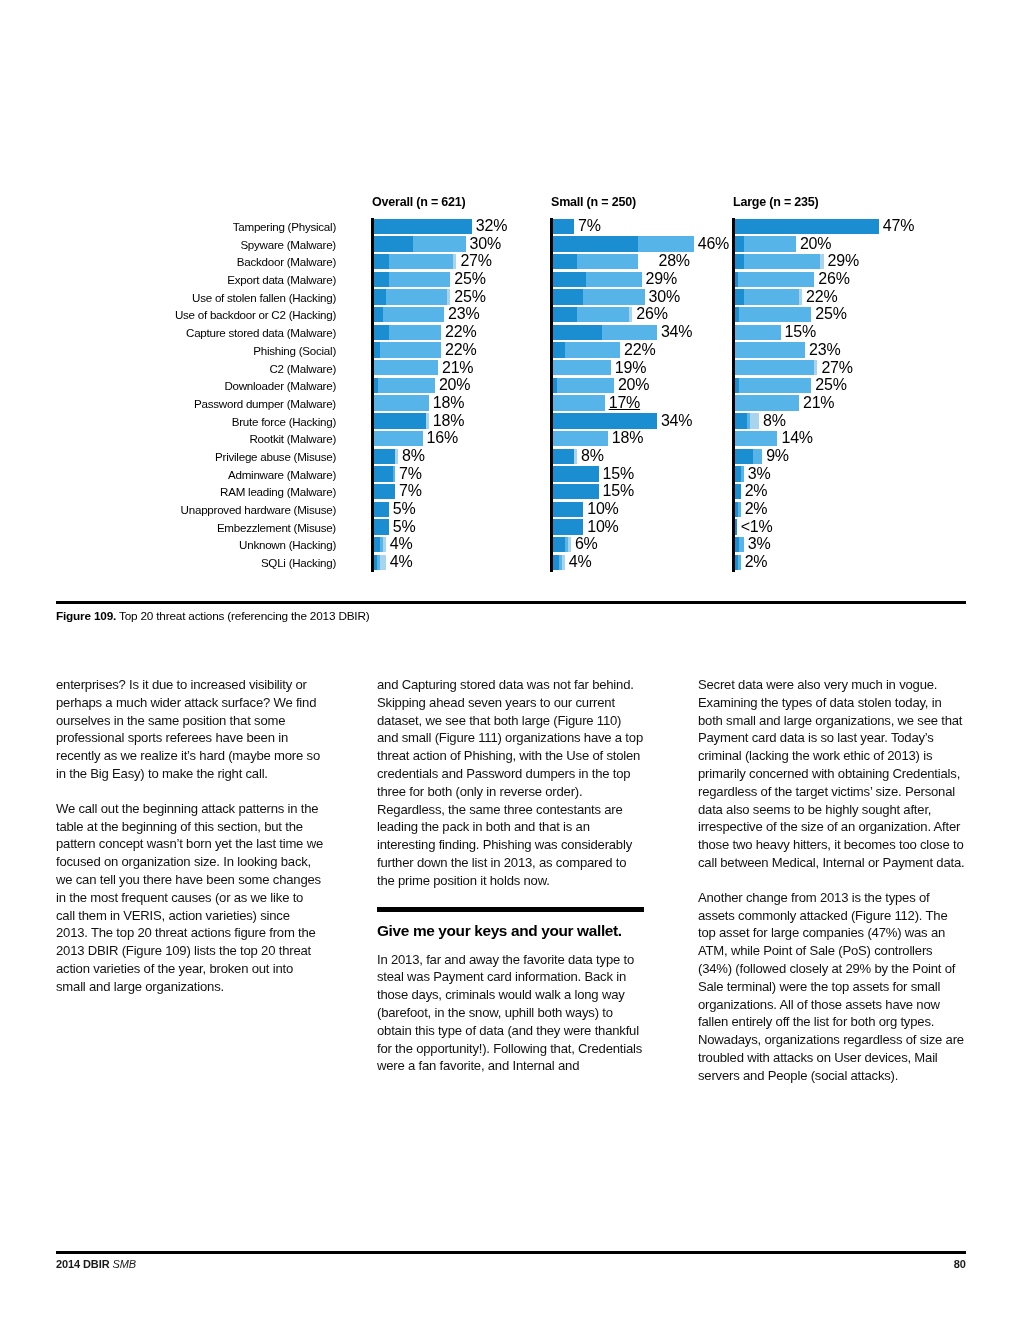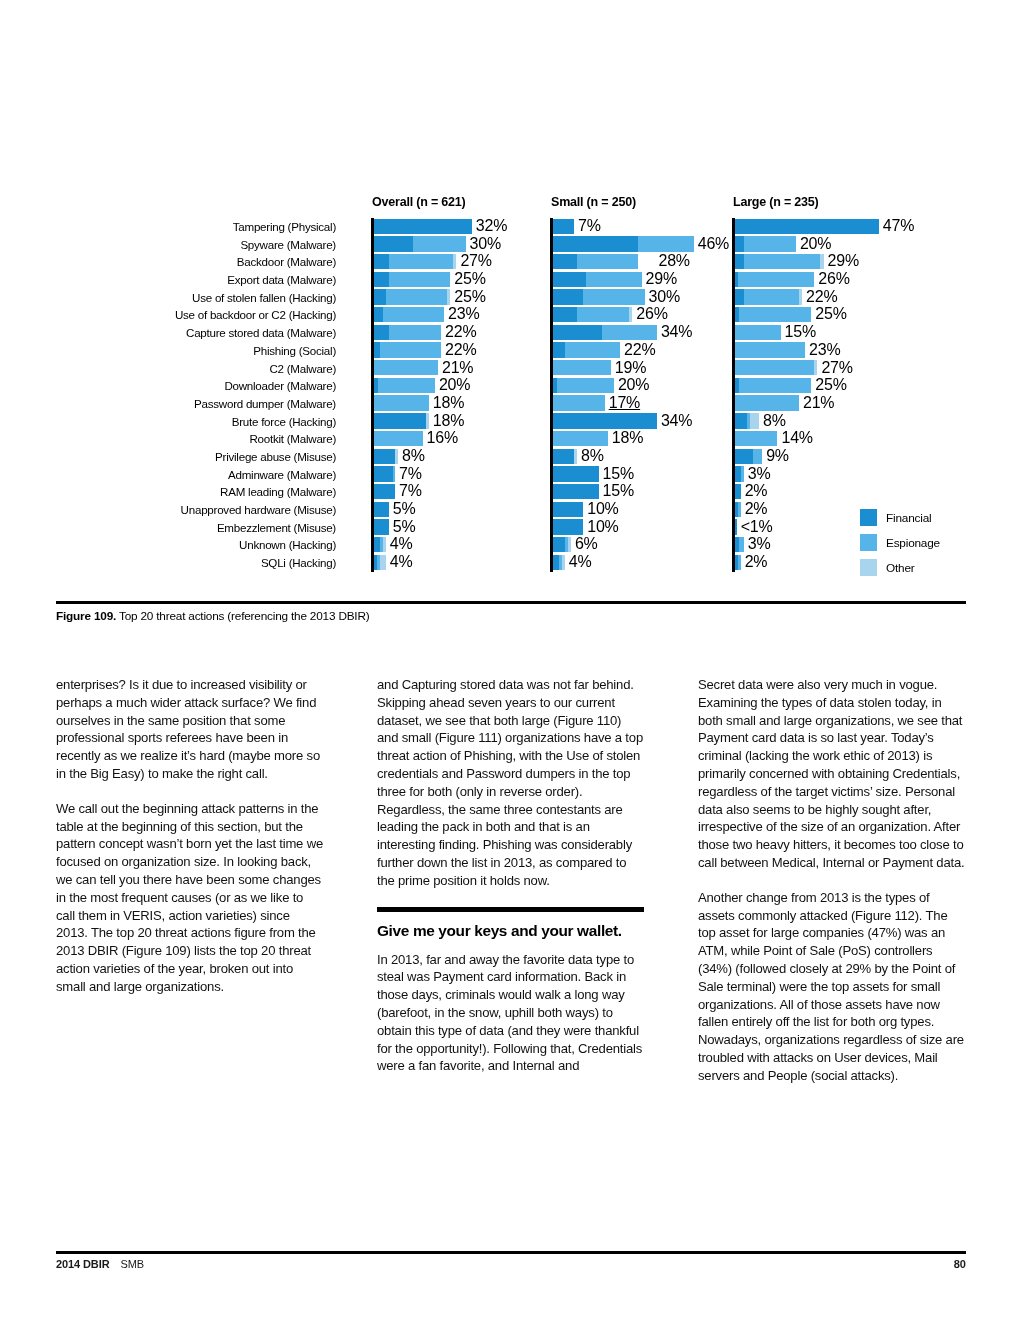--- a/index.html
+++ b/index.html
@@ -86,21 +86,21 @@
   .subhead {
     font-size:15.4px; font-weight:bold; line-height:19px;
     margin:0 0 11px 0; color:#000; letter-spacing:-0.35px;
   }
 
   
   #footer-rule { position:absolute; left:56px; top:1251px; width:910px; height:2.6px; background:#000; }
   #footer { position:absolute; left:56px; top:1258px; width:910px; display:flex; justify-content:space-between; align-items:baseline; }
   #footer .fl { font-size:11px; letter-spacing:-0.1px; }
   #footer .fl b { font-weight:bold; }
-  #footer .fl span.smb { font-weight:normal; margin-left:11px; }
+  #footer .fl span.smb { font-weight:normal; margin-left:3px;font-style:italic; }
   #footer .fp { font-size:11px; font-weight:bold; }
 </style>
 </head>
 <body>
 
 <div id="figure-area">
 
   <div class="col-title" id="t-overall">Overall (n = 621)</div>
   <div class="col-title" id="t-small">Small (n = 250)</div>
   <div class="col-title" id="t-large">Large (n = 235)</div>
@@ -371,34 +371,20 @@
       <div class="bar-row">
         <div class="bar"><span class="seg s-fin" style="width: 4.605px;"></span><span class="seg s-esp" style="width: 4.605px;"></span></div>
         <div class="blabel" style="left: 11.71px;">3%</div>
       </div>
       <div class="bar-row">
         <div class="bar"><span class="seg s-fin" style="width: 3.07px;"></span><span class="seg s-esp" style="width: 3.07px;"></span></div>
         <div class="blabel" style="left: 8.64px;">2%</div>
       </div>
     </div>
 
-  <div id="legend">
-      <div class="lg-item">
-        <span class="lg-sw" style="background: rgb(27, 142, 210);"></span>
-        <span class="lg-tx">Financial</span>
-      </div>
-      <div class="lg-item">
-        <span class="lg-sw" style="background: rgb(86, 180, 232);"></span>
-        <span class="lg-tx">Espionage</span>
-      </div>
-      <div class="lg-item">
-        <span class="lg-sw" style="background: rgb(169, 212, 238);"></span>
-        <span class="lg-tx">Other</span>
-      </div>
-    </div>
 </div>
 
 <div id="caption-rule"></div>
 <div id="caption">
   <b>Figure 109.</b><span> Top 20 threat actions (referencing the 2013 DBIR)</span>
 </div>
 
 <div id="cols">
 
   <div class="col">

